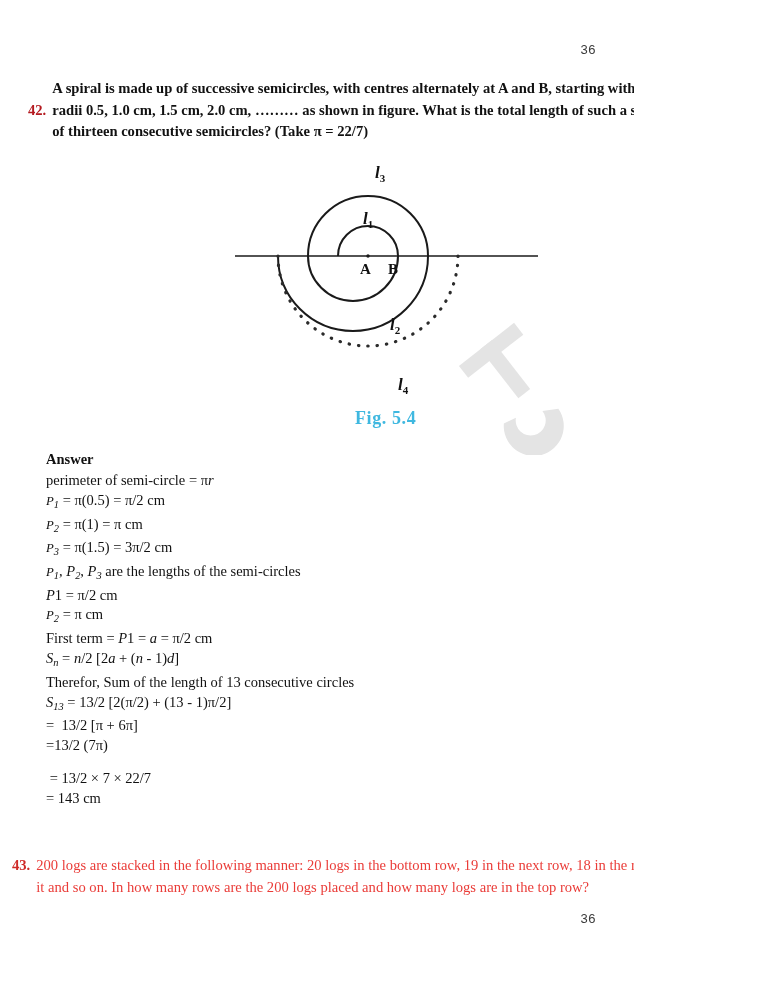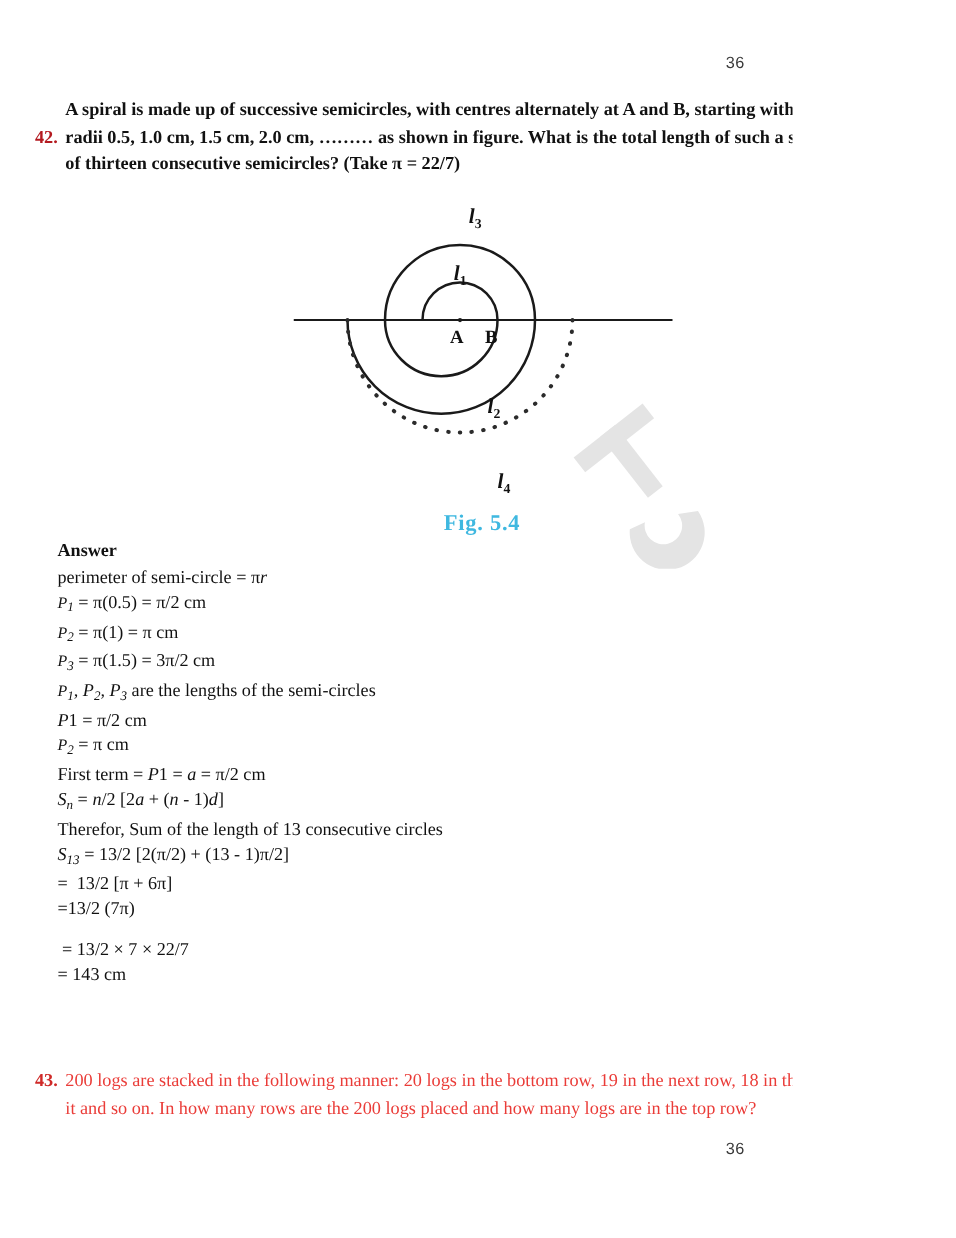--- a/index.html
+++ b/index.html
@@ -48,21 +48,21 @@
   #question-42 {
     left: 28px;
     top: 78px;
     width: 706px;
     text-indent: 0;
     align-items: center;
   }
   #question-42 .q-body { color: #111111; text-align: left; }
 
   #question-43 {
-    left: 28px;
+    left: 12px;
     top: 855px;
     width: 690px;
   }
   #question-43 .q-num { color: #cf2a28; }
   #question-43 .q-body { color: #ea3c38; font-weight: normal; }
 
   
   .figure-block {
     position: absolute;
     left: 170px;
@@ -90,21 +90,21 @@
     top: 305px;
     width: 150px;
     height: 150px;
     pointer-events: none;
   }
 
   
   .answer-block {
     position: absolute;
     left: 46px;
-    top: 432px;
+    top: 450px;
     width: 500px;
   }
   .answer-title {
     font-weight: bold;
     font-size: 14.5px;
     line-height: 19px;
     margin-bottom: 2px;
   }
   .answer-line {
     font-size: 14.5px;

